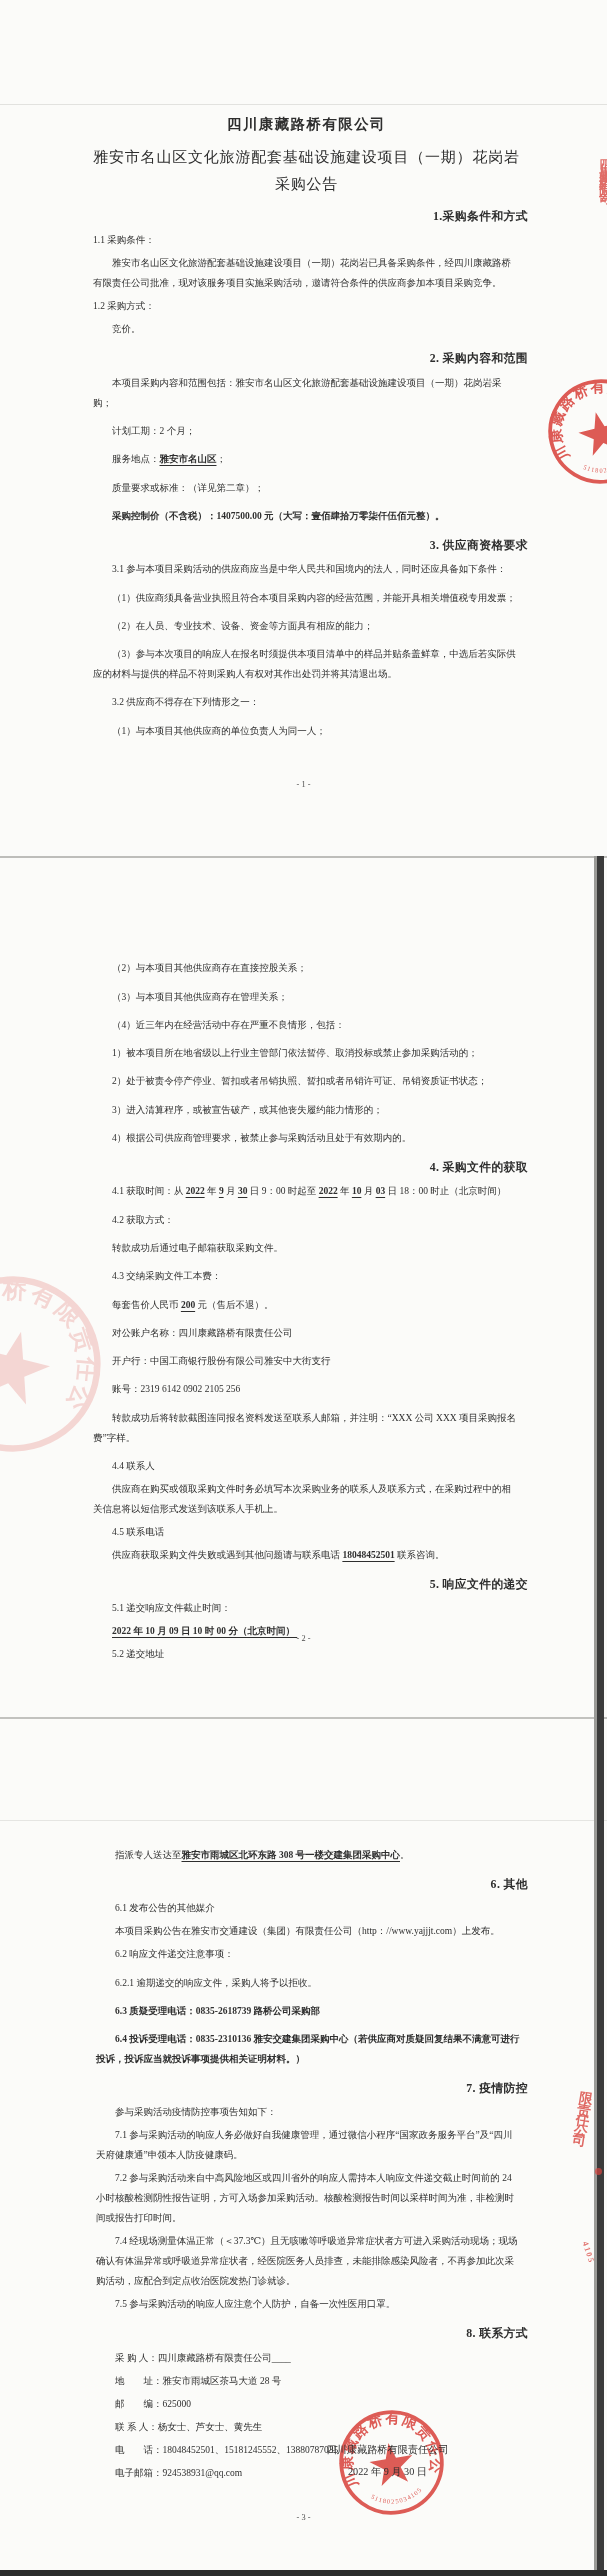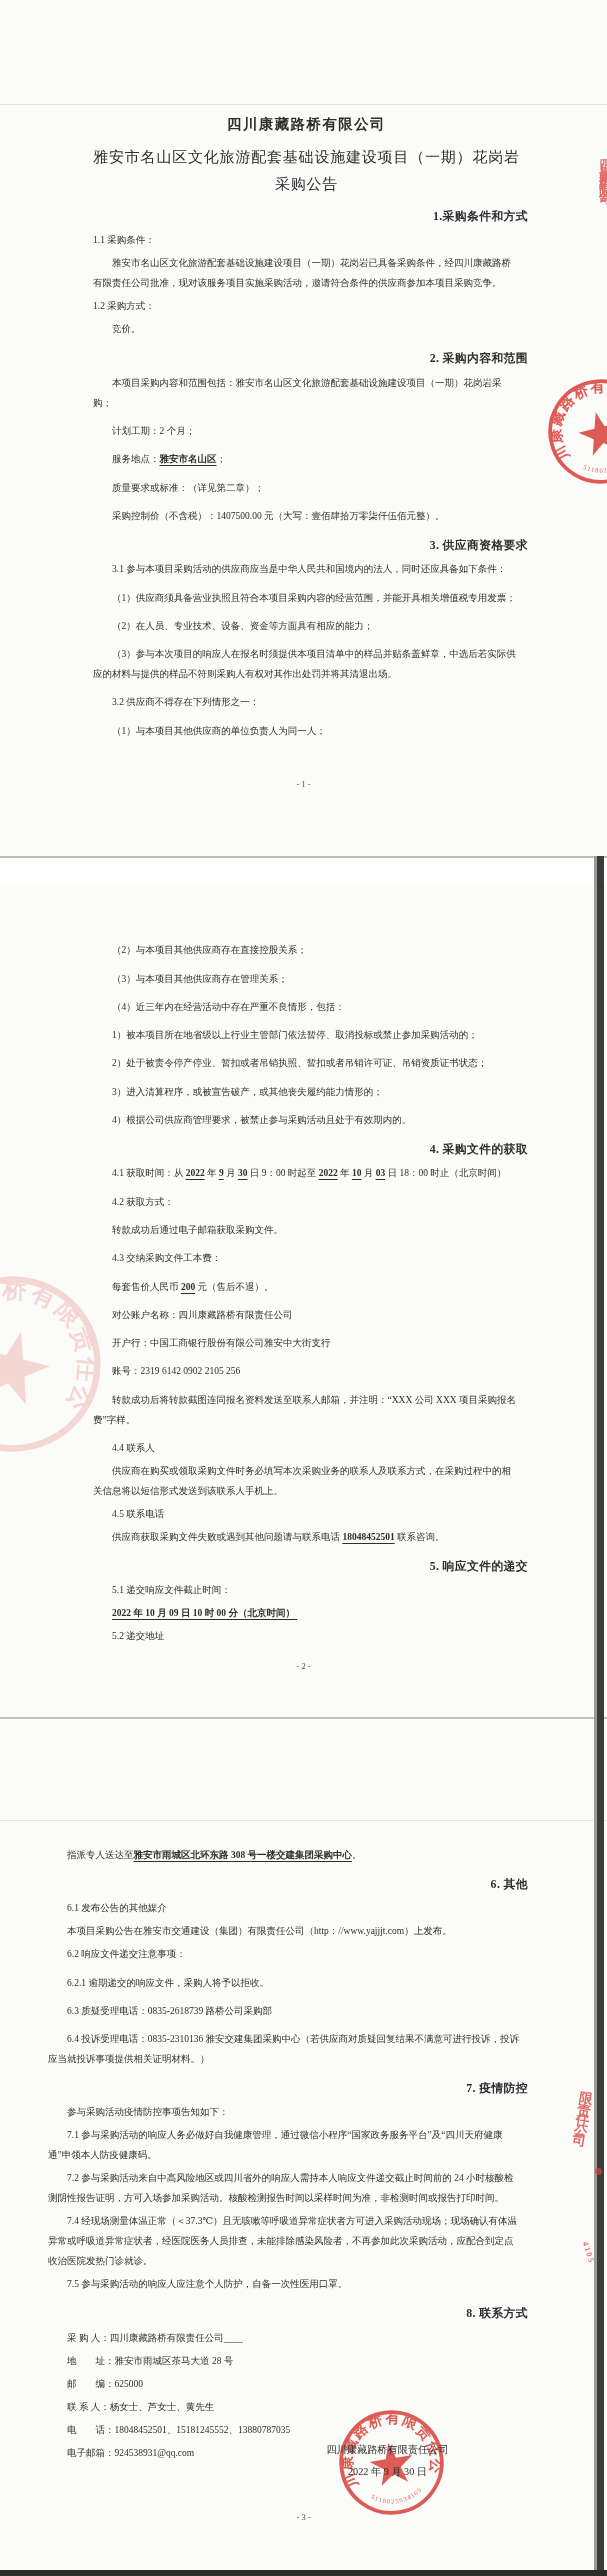--- a/index.html
+++ b/index.html
@@ -4,41 +4,41 @@
 <style>
   html,body{margin:0;padding:0;background:#e9e9e7;}
   #screen{
     position:relative;width:607px;height:2576px;margin:0 auto;
     background:#ffffff;overflow:hidden;
     font-family:"Liberation Serif","DejaVu Serif",serif;
     color:#2e2e2e;
   }
   .page{position:absolute;left:0;width:607px;background:#fbfbf9;box-sizing:border-box;}
   .page1{top:0;height:856px;padding:114px 79px 0 85px;}
-  .page2{top:886px;height:859px;padding:46px 79px 0 85px;}
-  .page3{top:1718px;height:852px;padding:124px 79px 0 40px;}
+  .page2{top:858px;height:859px;padding:92px 79px 0 85px;}
+  .page3{top:1718px;height:852px;padding:124px 79px 0 88px;}
 
   .seam{position:absolute;left:0;width:100%;height:0.8px;}
   .seam1{top:104px;background:#e2e2df;}
   .seam2{top:856px;background:#bdbdba;height:1.5px;}
   .seam3{top:1717px;background:#c2c2bf;height:1.5px;}
   .seam4{top:1820px;background:#e5e5e2;}
 
   .edge-right{position:absolute;left:597px;top:856px;width:6.8px;height:1715px;background:#3b3b3b;}
   .edge-right-soft{position:absolute;left:594px;top:856px;width:3px;height:1715px;background:#9a9a97;}
   .edge-bottom{position:absolute;left:0;top:2570px;width:607px;height:6px;background:#2c2c2c;}
 
   .title{font-size:14.4px;font-weight:bold;text-align:center;letter-spacing:1.5px;margin-bottom:9px;line-height:21px;}
   .subtitle{font-size:15px;font-weight:normal;text-align:center;line-height:26.6px;letter-spacing:0.8px;}
   .h2{font-size:11.8px;font-weight:bold;margin:10px 0 5.3px;letter-spacing:0.4px;line-height:18px;text-align:right;}
   .para{font-size:9.5px;line-height:20px;margin:3px 8px;white-space:pre-wrap;}
   .indent-0{text-indent:0;}
   .indent-2{text-indent:2em;}
   .gap{margin-top:8.3px;margin-bottom:8.3px;}
-  .bold{font-weight:normal;}
+  .bold{font-weight:bold;}
   .u{text-decoration:underline;text-underline-offset:3px;text-decoration-thickness:0.8px;font-weight:bold;}
 
   .page-footer{position:absolute;left:0;width:100%;text-align:center;font-size:8.3px;color:#4d4d4d;}
   .page1 .page-footer{top:780px;}
   .page2 .page-footer{top:776px;}
   .page3 .page-footer{top:795px;}
 
   .signature{position:absolute;top:721px;left:270px;width:235px;text-align:center;
              font-size:10.2px;line-height:22px;z-index:4;}
 

